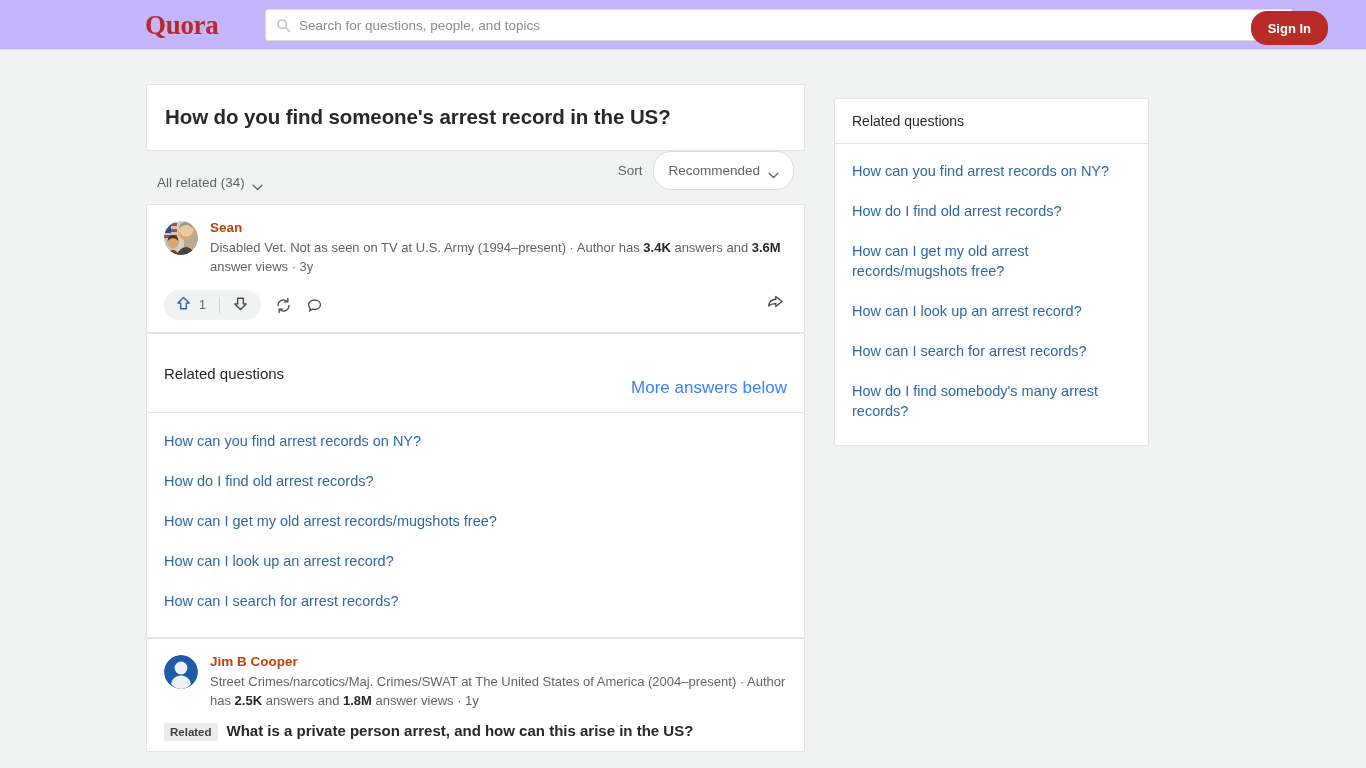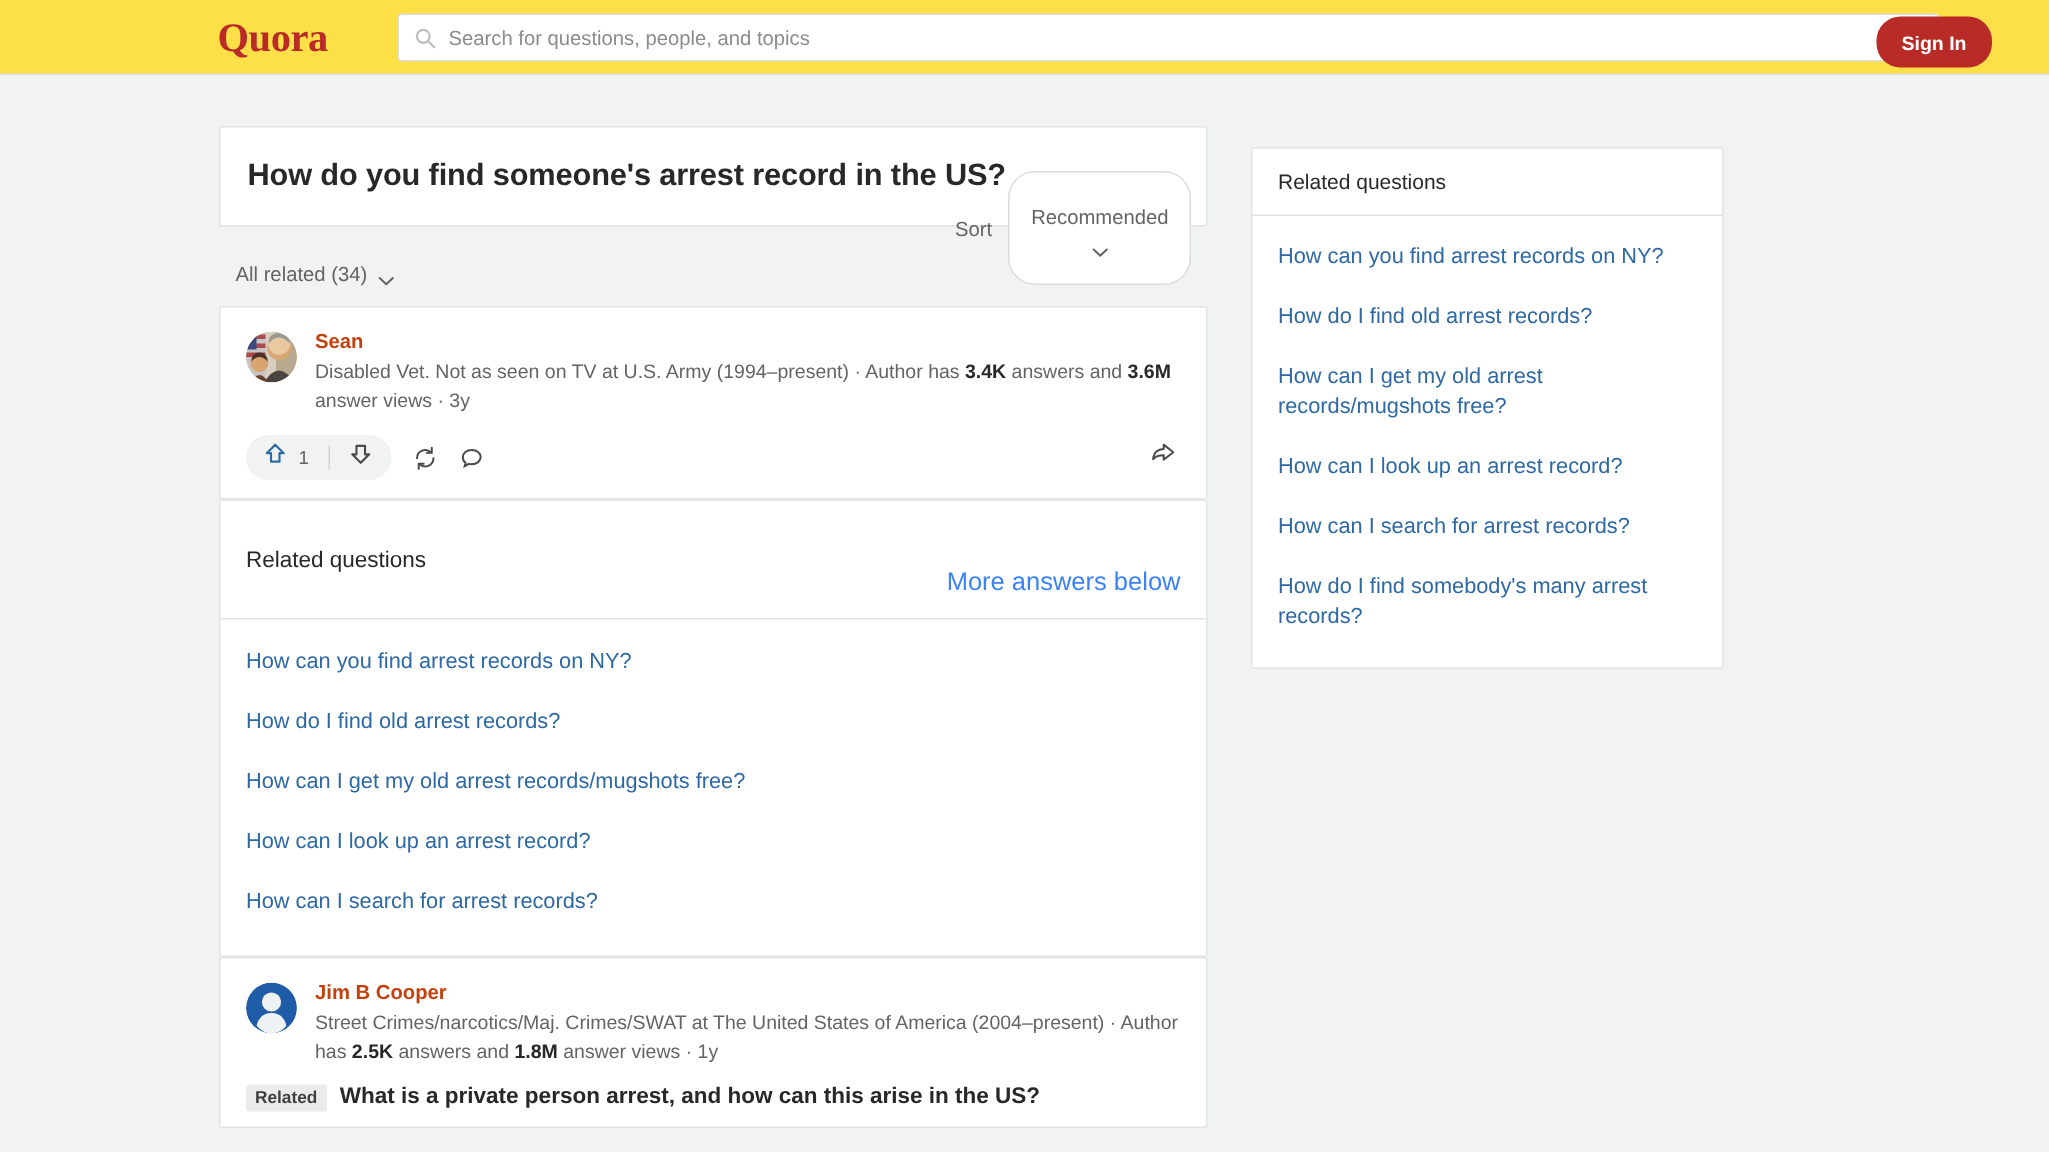--- a/index.html
+++ b/index.html
@@ -9,21 +9,21 @@
     overflow: hidden;
     background: #f1f2f2;
     font-family: "Liberation Sans", sans-serif;
     -webkit-font-smoothing: antialiased;
   }
 
   
   .header {
     position: relative;
     height: 50px;
-    background: #fde047;
+    background: #c4b5fd;
     border-bottom: 1px solid #e0e0e0;
     display: flex;
     align-items: center;
   }
   .logo {
     position: absolute;
     left: 145px;
     top: 10px;
     font-family: "Liberation Serif", serif;
     font-weight: bold;
@@ -122,25 +122,24 @@
   }
   .sort-group { display: flex; align-items: center; gap: 11px; margin-top: 24px; }
   .sort-label { font-size: 13.5px; color: #636466; }
   .sort-pill {
     display: inline-flex;
     align-items: center;
     gap: 8px;
     border: 1px solid #dcdcdc;
     border-radius: 18px;
     background: #fff;
-    padding: 22px 14px;
+    padding: 11px 14px;
     font-size: 13.5px;
     color: #636466;
     cursor: pointer;
-    flex-direction: column;
   }
   .chev { display: inline-block; width: 11px; height: 7px; }
 
   
   .answer-card { padding: 14px 17px 10px 17px; }
   .author-row { display: flex; gap: 12px; align-items: flex-start; }
   .avatar {
     flex: 0 0 auto;
     width: 34px; height: 34px;
     border-radius: 50%;

